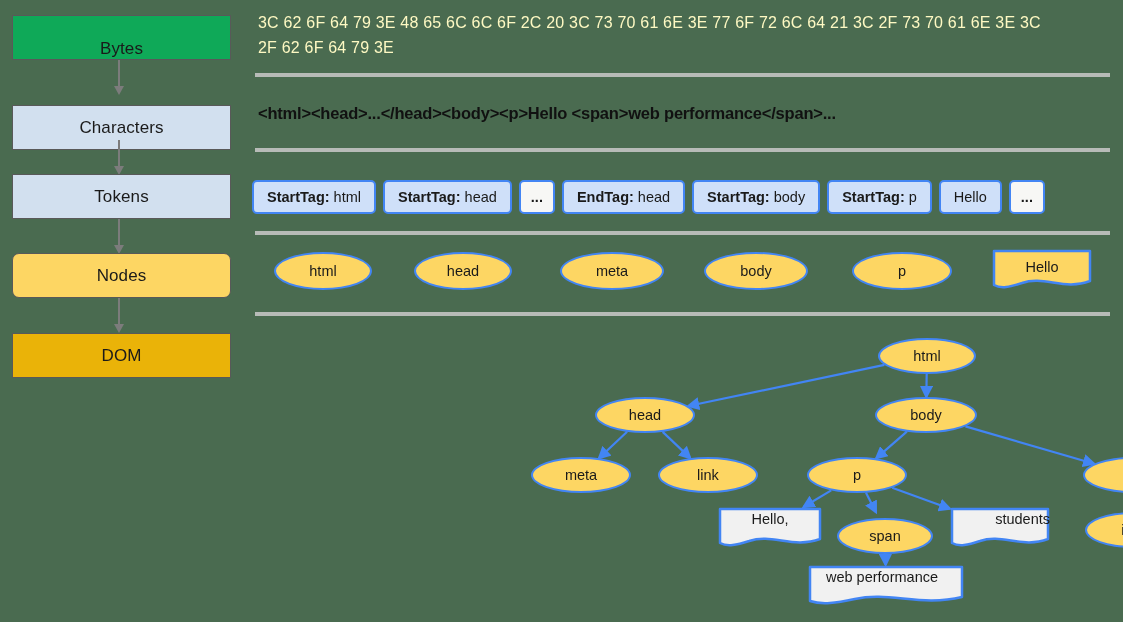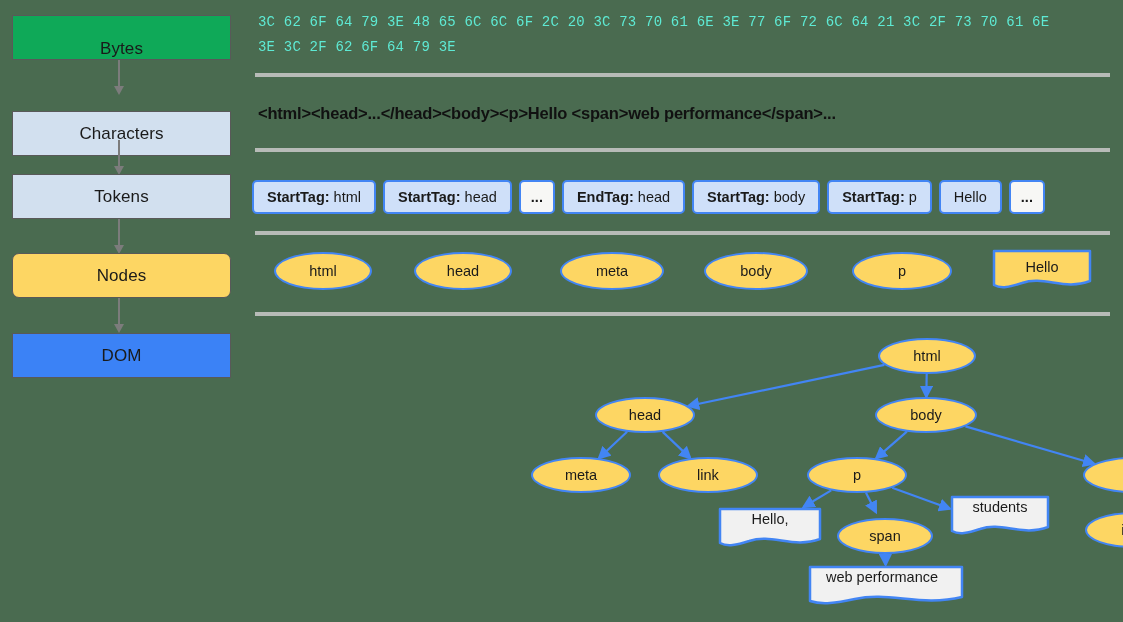--- a/index.html
+++ b/index.html
@@ -31,21 +31,21 @@
     box-sizing: border-box;
     border: 1px solid #595959;
     display: flex;
     align-items: center;
     justify-content: center;
     font-size: 17px;
     color: #1a1a1a;
     letter-spacing: .1px;
   }
   .stage-bytes      { top: 15px;  background: #0FA958; align-items: flex-end; }
-  .stage-characters { top: 111px;  background: #D2E0EF; }
+  .stage-characters { top: 105px;  background: #D2E0EF; }
   .stage-tokens     { top: 174px; background: #D2E0EF; }
   .stage-nodes      { top: 253px; background: #FDD663; border-radius: 7px; }
   .stage-dom        { top: 333px; background: #FDD663; }
 
   .pipe-arrow {
     position: absolute;
     left: 118px;
     width: 2px;
     background: #7c7c7c;
   }
@@ -84,25 +84,24 @@
   .sep2 { top: 148px; }
   .sep3 { top: 231px; }
   .sep4 { top: 312px; }
 
   
   #bytes-text {
     position: absolute;
     left: 14px;
     top: 10px;
     width: 800px;
-    font-size: 14px;
+    font-size: 16px;
     line-height: 25px;
-    color: #5eead4;
+    color: #fef9c3;
     letter-spacing: .2px;
-    font-family: Liberation Mono, monospace;
   }
 
   
   #characters-text {
     position: absolute;
     left: 14px;
     top: 104px;
     font-size: 16.5px;
     font-weight: bold;
     color: #111;
@@ -215,21 +214,21 @@
   <div class="stage-box stage-tokens" style="background: rgb(210, 224, 239);">
     <span>Tokens</span>
   </div>
   <div class="pipe-arrow pa3"></div>
 
   <div class="stage-box stage-nodes" style="background: rgb(253, 214, 99);">
     <span>Nodes</span>
   </div>
   <div class="pipe-arrow pa4"></div>
 
-  <div class="stage-box stage-dom" style="background: #3b82f6;">
+  <div class="stage-box stage-dom" style="background: #eab308;">
     <span>DOM</span>
   </div>
 </div>
 
 <div id="right">
 
   <div id="bytes-text">3C 62 6F 64 79 3E 48 65 6C 6C 6F 2C 20 3C 73 70 61 6E 3E 77 6F 72 6C 64 21 3C 2F 73 70 61 6E 3E 3C 2F 62 6F 64 79 3E</div>
   <div class="sep sep1"></div>
 
   <div id="characters-text">&lt;html&gt;&lt;head&gt;...&lt;/head&gt;&lt;body&gt;&lt;p&gt;Hello &lt;span&gt;web performance&lt;/span&gt;...</div>
@@ -333,21 +332,21 @@
       <div class="tree-node ellipse" style="left: 839px; top: 139px; width: 100px; height: 36px;"></div>
       <div class="tree-node docshape" style="left: 474px; top: 189px; width: 104px; height: 40px;">
         <svg width="104" height="40" class="doc-svg">
           <path d="M2,2 L102,2 L102,32 C74.88,42 54.08,26 31.2,34 C18.72,38 9.36,40 2,36 Z" fill="#F1F1F1" stroke="#4285F4" stroke-width="2.5" stroke-linejoin="round"></path>
         </svg>
         <span class="doc-label">Hello,</span>
       </div>
       <div class="tree-node ellipse" style="left: 593px; top: 200px; width: 96px; height: 36px;">
         <span>span</span>
       </div>
-      <div class="tree-node docshape" style="left: 706px; top: 177px; width: 100px; height: 40px;">
+      <div class="tree-node docshape" style="left: 706px; top: 189px; width: 100px; height: 40px; justify-content: flex-end;">
         <svg width="100" height="40" class="doc-svg">
           <path d="M2,2 L98,2 L98,32 C72,42 52,26 30,34 C18,38 9,40 2,36 Z" fill="#F1F1F1" stroke="#4285F4" stroke-width="2.5" stroke-linejoin="round"></path>
         </svg>
         <span class="doc-label">students</span>
       </div>
       <div class="tree-node ellipse" style="left: 841px; top: 194px; width: 96px; height: 36px;">
         <span>img</span>
       </div>
       <div class="tree-node docshape" style="left: 564px; top: 247px; width: 148px; height: 40px;">
         <svg width="156" height="40" class="doc-svg">

